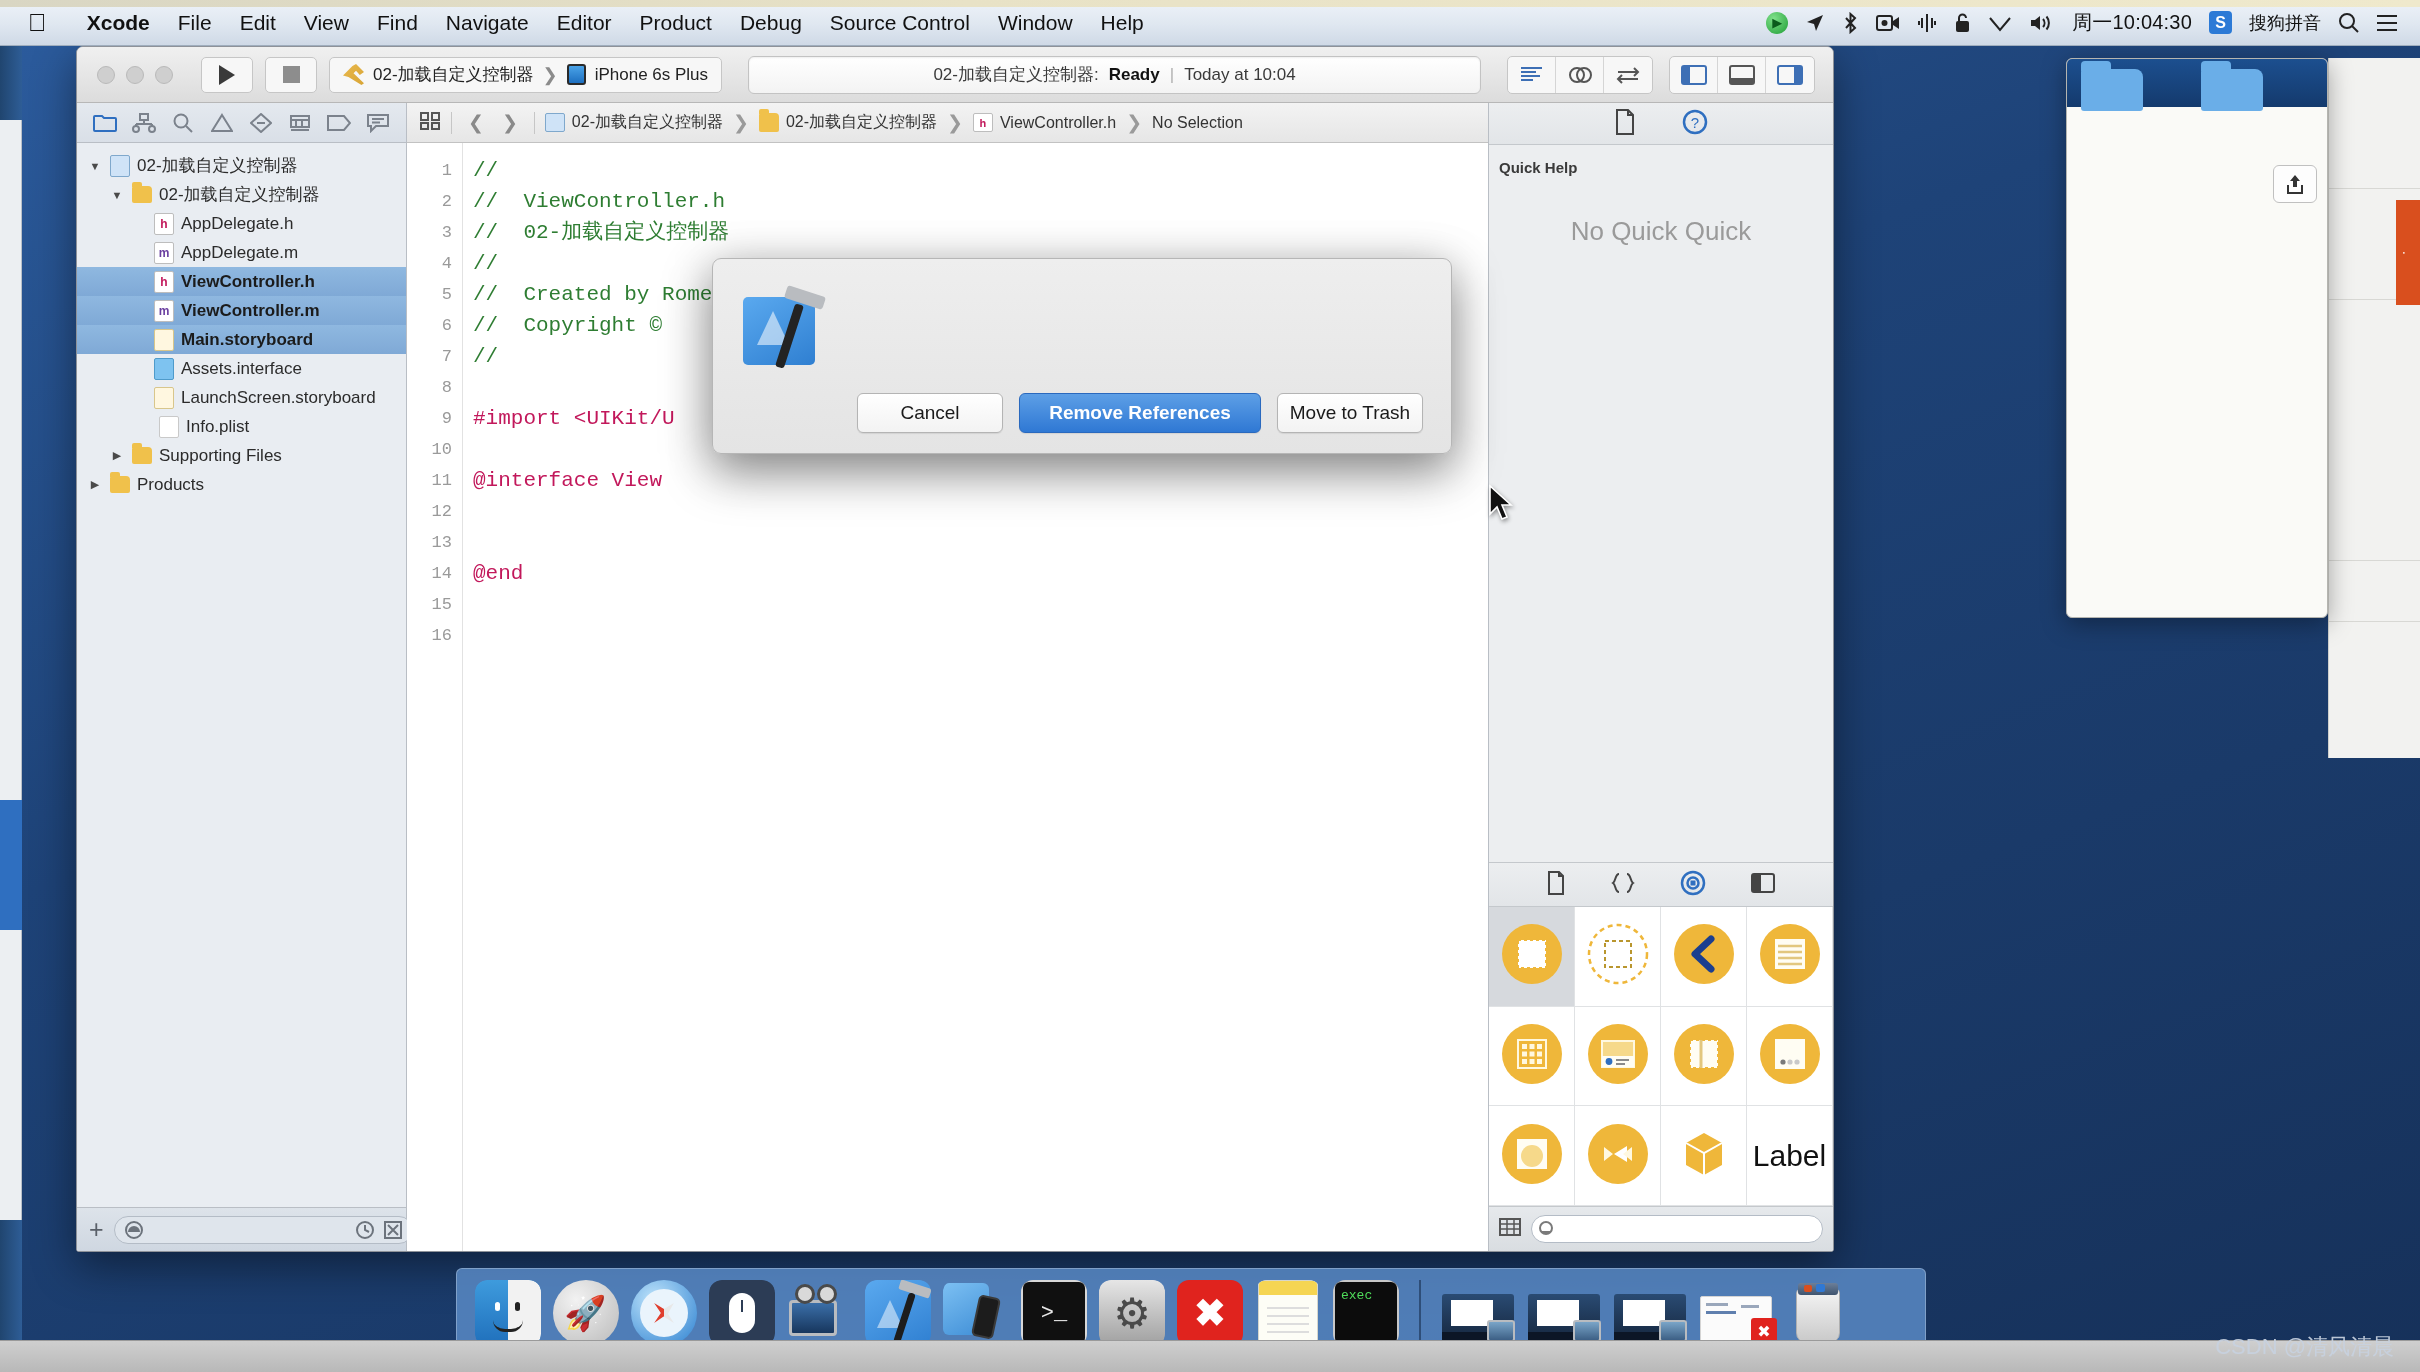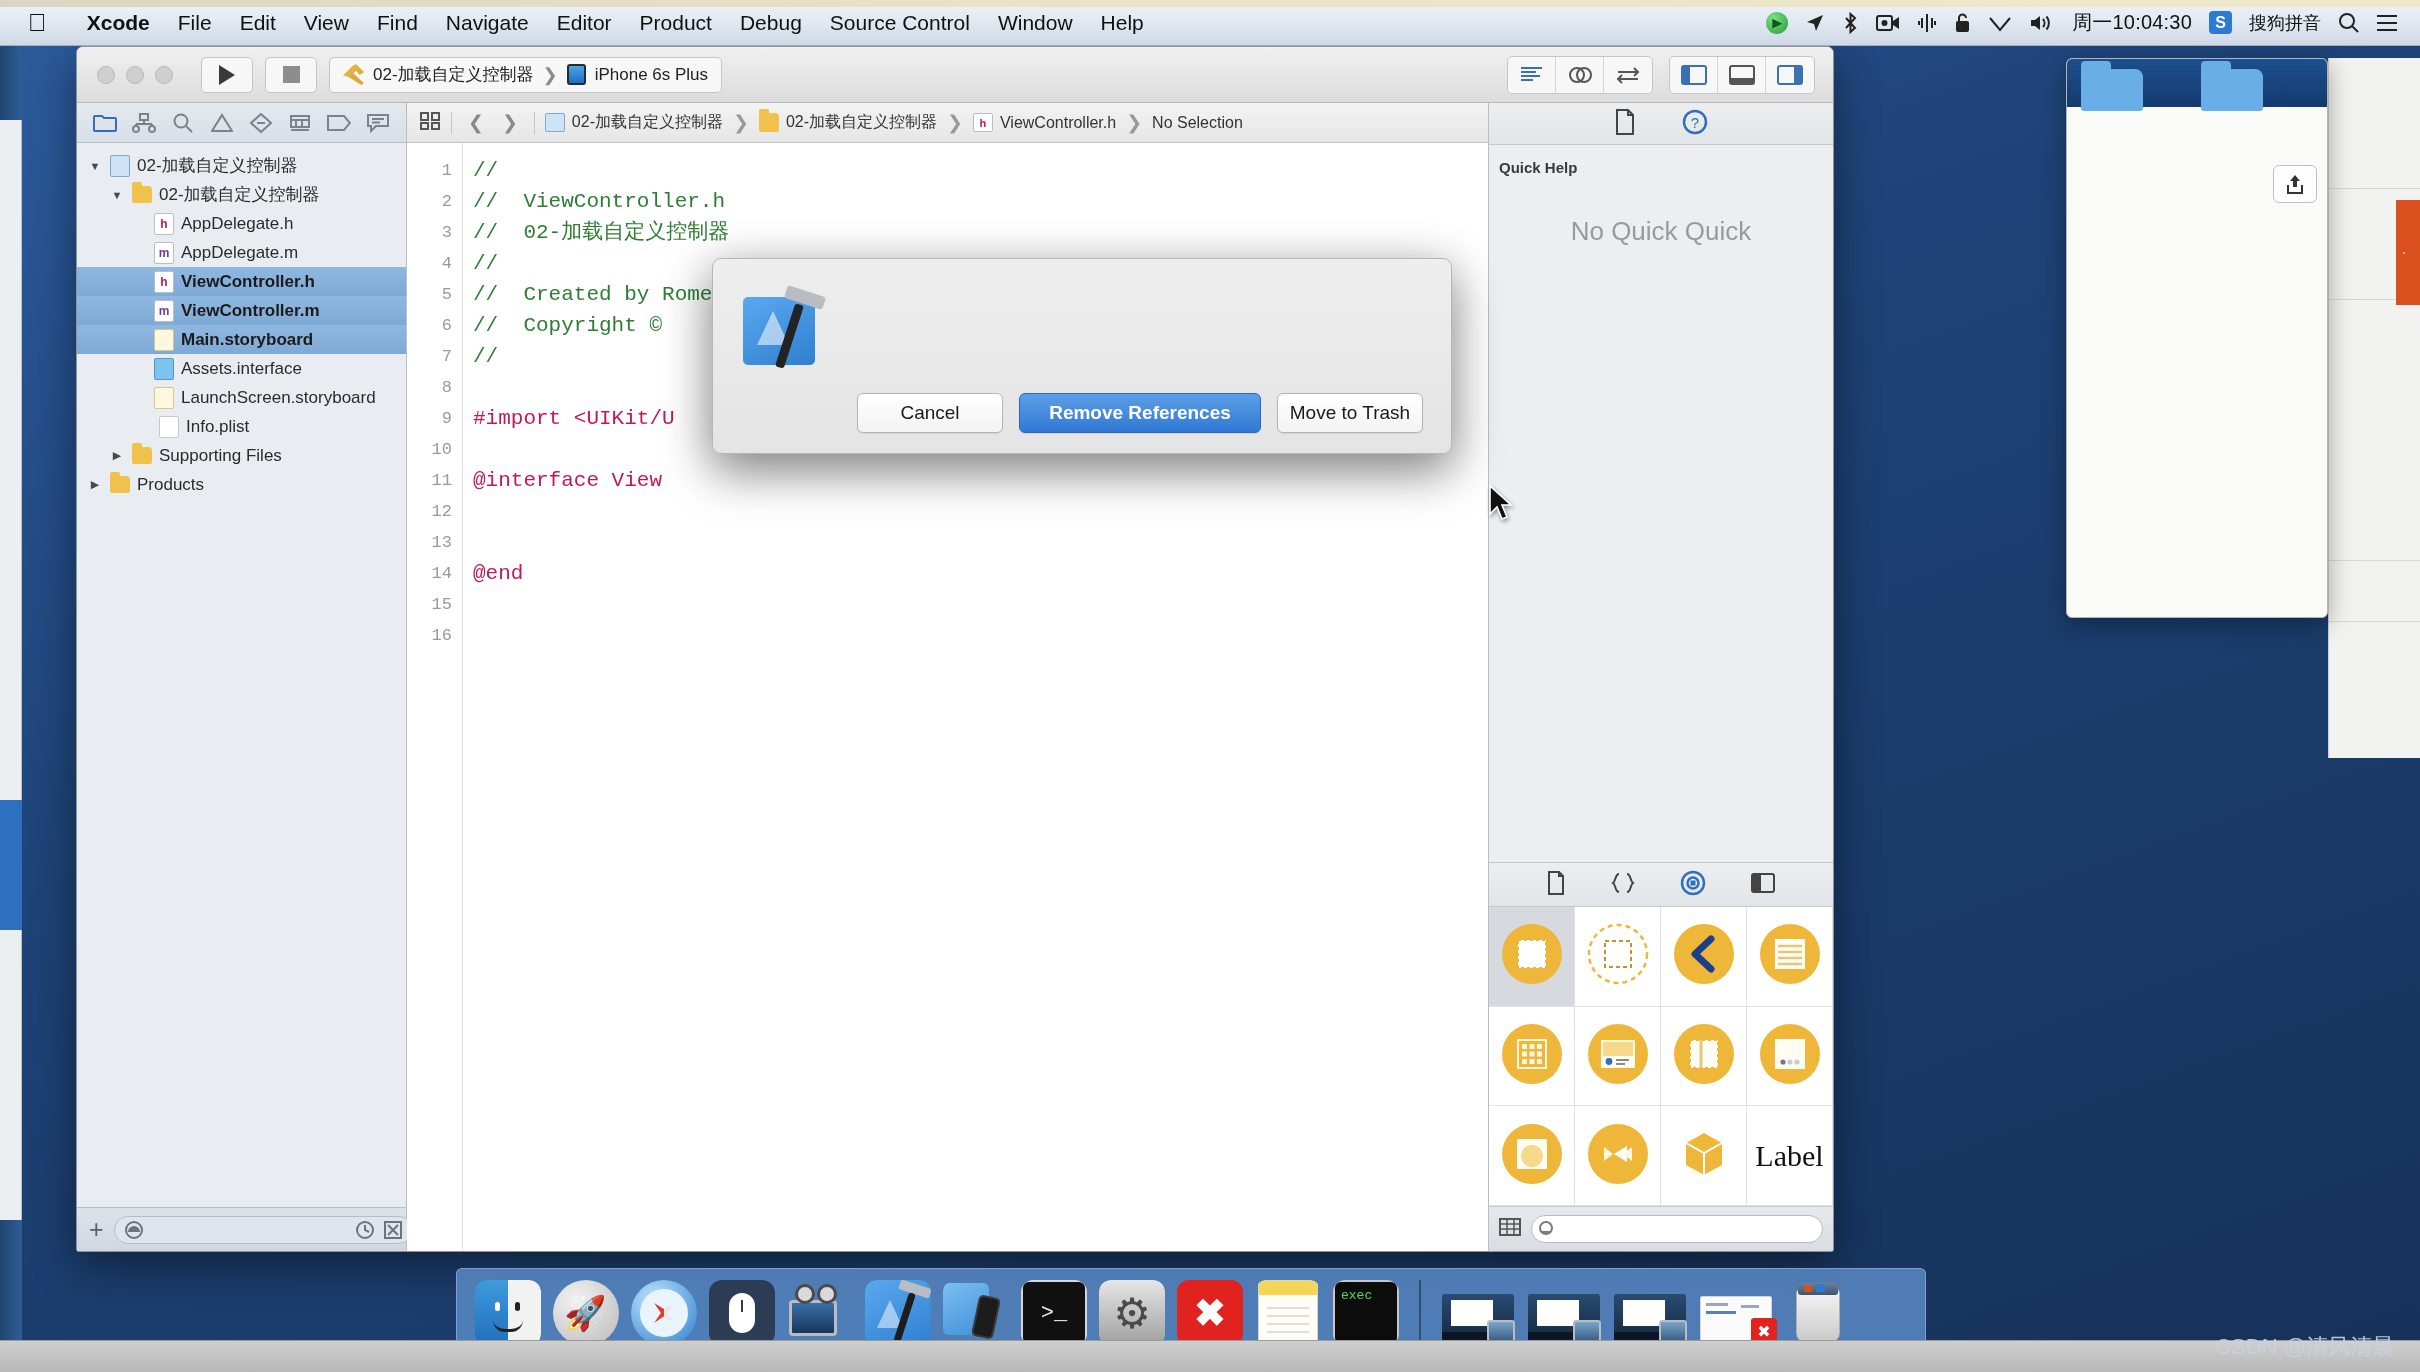--- a/index.html
+++ b/index.html
@@ -234,21 +234,21 @@
   .util-top{flex:1 1 auto;padding:14px 0 0 0;position:relative;}
   .quick-help-label{font-size:15px;font-weight:bold;color:#3a3a3a;padding-left:10px;}
   .no-quick-help{text-align:center;font-size:26px;color:#9a9a9a;margin-top:40px;}
   .util-sep{height:1px;background:#c4c8cc;}
   .lib-tabs{
     height:44px;flex:0 0 44px;background:linear-gradient(180deg,#eceef0,#e2e5e8);
     border-bottom:1px solid #c4c8cc;display:flex;align-items:center;justify-content:center;gap:44px;
   }
   .lib-grid{
     flex:0 0 300px;display:grid;grid-template-columns:repeat(4,1fr);grid-template-rows:repeat(3,1fr);
-    background:#fff;border-bottom:1px solid #c4c8cc;font-family:Liberation Serif, serif;
+    background:#fff;border-bottom:1px solid #c4c8cc;
   }
   .lib-cell{
     display:flex;align-items:center;justify-content:center;
     border-right:1px solid #e0e2e4;border-bottom:1px solid #e0e2e4;
   }
   .lib-cell.selected{background:#d6d9dd;}
   .lib-bottom{
     height:44px;flex:0 0 44px;background:linear-gradient(180deg,#e6e9ec,#d9dde1);
     display:flex;align-items:center;gap:10px;padding:0 10px;
   }
@@ -450,20 +450,26 @@
       <div class="tb-btn">
           <div class="sq-stop"></div>
         </div>
       <div class="scheme">
         <span class="icon-hammer-sm"></span>
         <span>02-加载自定义控制器</span>
         <span class="sep">❯</span>
         <span class="icon-device-sm"></span>
         <span>iPhone 6s Plus</span>
       </div>
+      <div class="status-field">
+        <span>02-加载自定义控制器: </span>
+        <b>Ready</b>
+        <span class="bar">|</span>
+        <span>Today at 10:04</span>
+      </div>
       <div class="tb-right">
         <div class="seg">
           <div>
             <svg width="24" height="18" viewBox="0 0 24 18">
                 <path d="M1 2 H22 M1 6 H16 M1 10 H20 M1 14 H13" stroke="#3d6fb5" stroke-width="2"></path>
               </svg>
           </div>
           <div>
             <svg width="26" height="20" viewBox="0 0 26 20">
                 <circle cx="10" cy="10" r="7" fill="none" stroke="#555" stroke-width="2"></circle>

